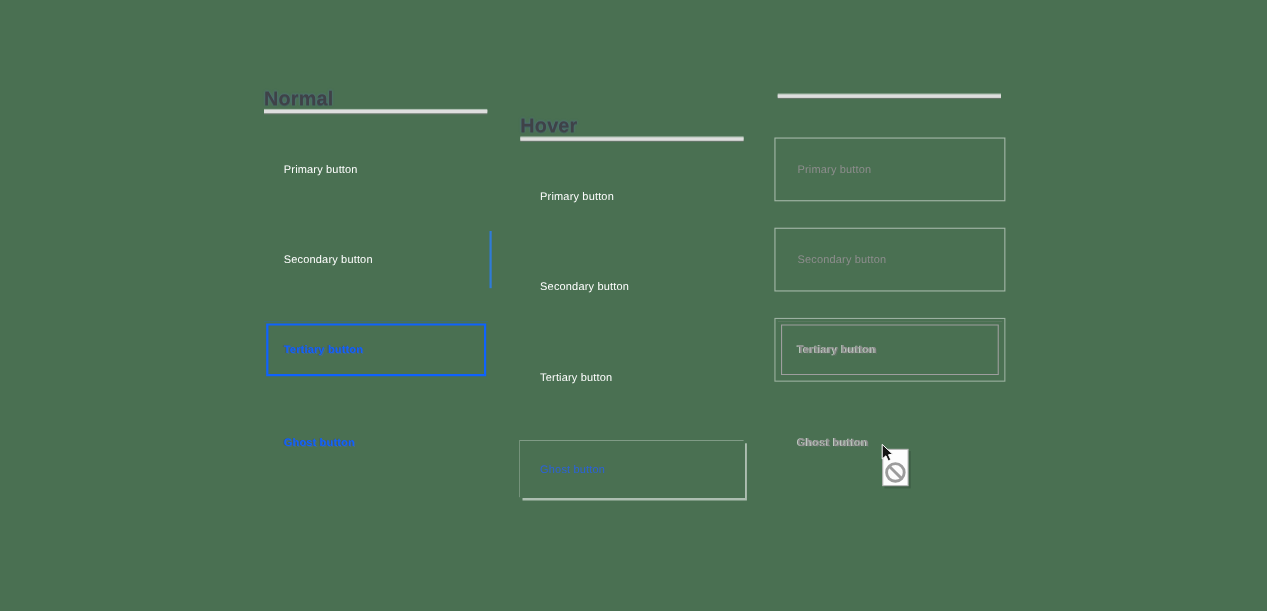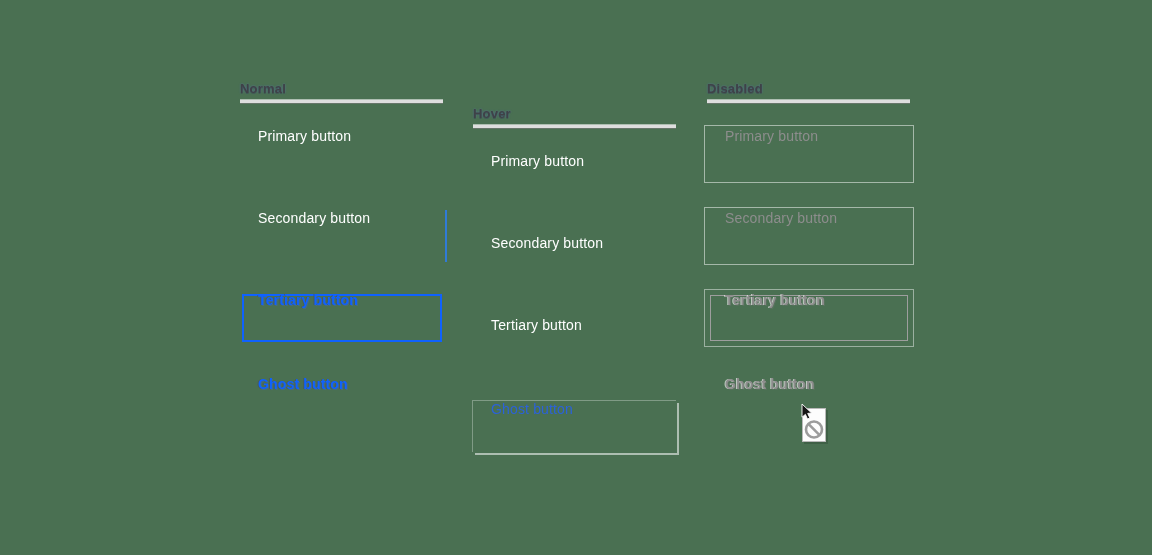--- a/index.html
+++ b/index.html
@@ -15,36 +15,36 @@
   body { font-family:"Liberation Sans", sans-serif; }
   .canvas {
     position:relative; width:1152px; height:555px;
     background:var(--background); overflow:hidden;
   }
   .col { position:absolute; top:0; width:204px; height:555px; }
   .col.c1 { left:240px; } .col.c2 { left:473px;margin-top:25px; } .col.c3 { left:707px; }
 
   .col-head { position:absolute; top:82px; left:0; width:204px; }
   .col-title {
-    display:block; font-size:13px; line-height:14px; font-weight:600;
+    display:block; font-size:18px; line-height:14px; font-weight:600;
     color:var(--headerText); letter-spacing:.2px;
     text-shadow:0 1px 0 rgba(45,50,60,.35), 0 0 2px rgba(90,120,230,.5);
   }
   .col-underline {
     margin-top:4px; height:3px; width:203px; background:var(--underline);
     box-shadow:0 1px 0 rgba(110,120,112,.8), 0 -1px 0 rgba(255,255,255,.55);
   }
 
   .cell { position:absolute; left:0; }
   .r1 { top:128px; } .r2 { top:210px; } .r3 { top:292px; } .r4 { top:376px; }
 
   button.btn {
-    display:flex; align-items:flex-start; width:204px; height:52px;
+    display:flex; align-items:center; width:204px; height:52px;
     padding:0 16px 0 18px; border:none; background:none;
-    font-family:"Liberation Sans", sans-serif; font-size:14px; letter-spacing:.15px;
+    font-family:"Liberation Sans", sans-serif; font-size:10px; letter-spacing:.15px;
     text-align:left; cursor:default;
   }
   .btn span { white-space:nowrap; }
 
   .primary-n   { background:var(--primary); color:var(--textOnColor); }
   .primary-h   { background:var(--primaryHover); color:var(--textOnColor); }
   .secondary-n { background:var(--secondary); color:var(--textOnColor); }
   .secondary-h { background:var(--secondaryHover); color:var(--textOnColor); }
   .tertiary-h  { background:var(--primary); color:var(--textOnColor); }
 
@@ -119,21 +119,20 @@
     <button class="btn cell r3 tertiary-h">
       <span>Tertiary button</span>
     </button>
     <button class="btn cell r4 ghost-h">
       <span>Ghost button</span>
     </button>
   </section>
 
   <section class="col c3">
     <div class="col-head">
-      <span class="col-title">Disabled</span>
       <div class="col-underline"></div>
     </div>
     <button class="btn cell r1 disabled-solid">
       <span>Primary button</span>
     </button>
     <button class="btn cell r2 disabled-solid">
       <span>Secondary button</span>
     </button>
     <button class="btn cell r3 tertiary-d">
       <span class="gray-fuzz">Tertiary button</span>

